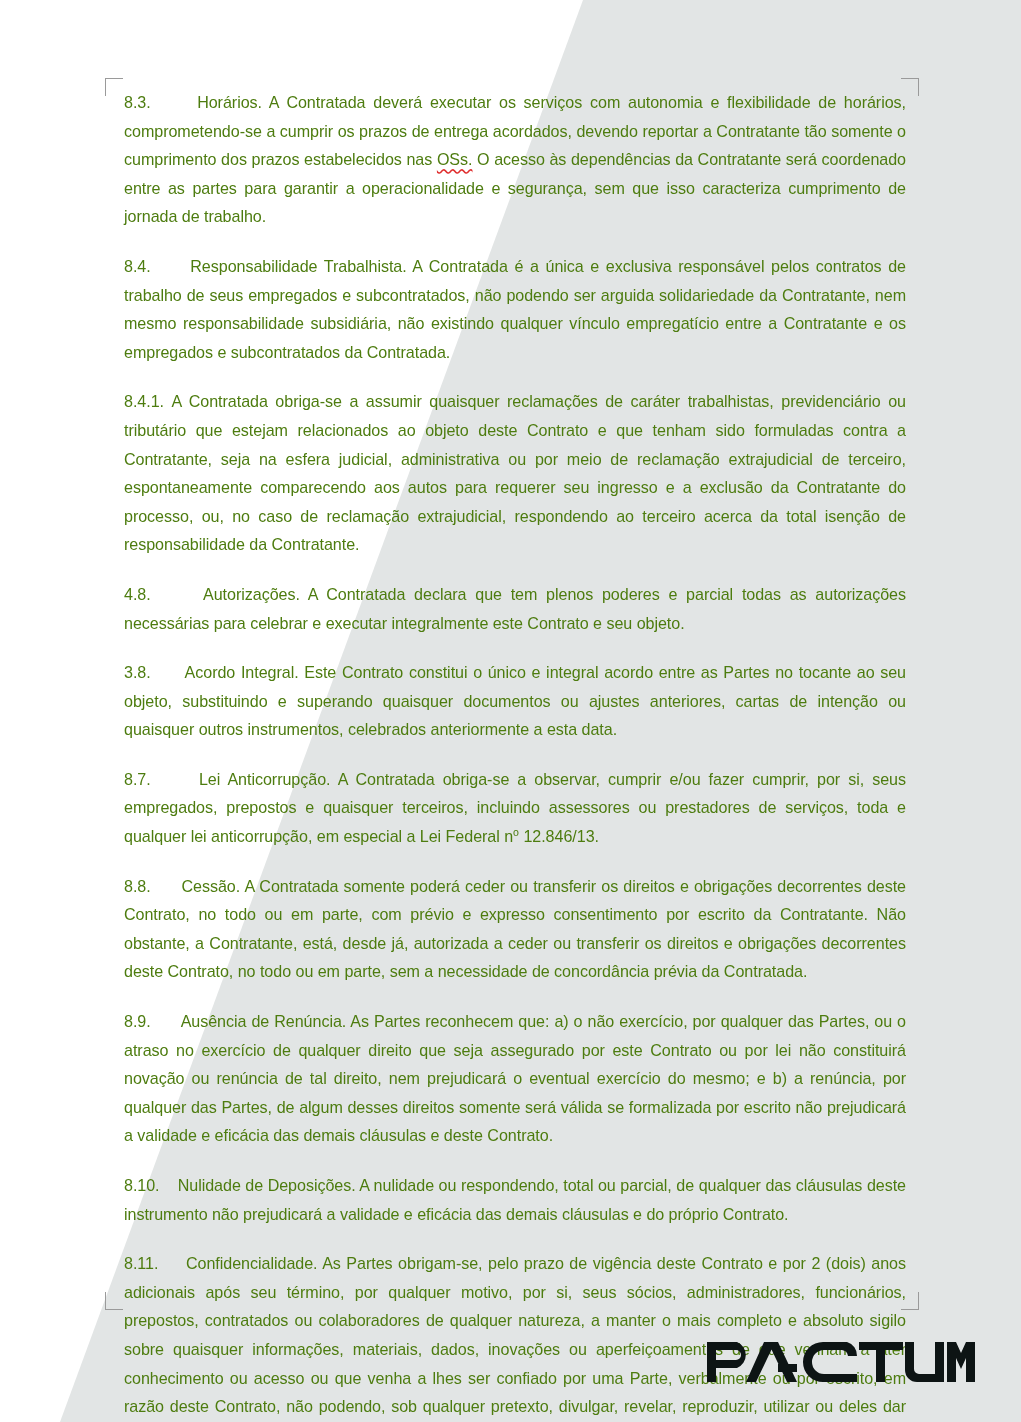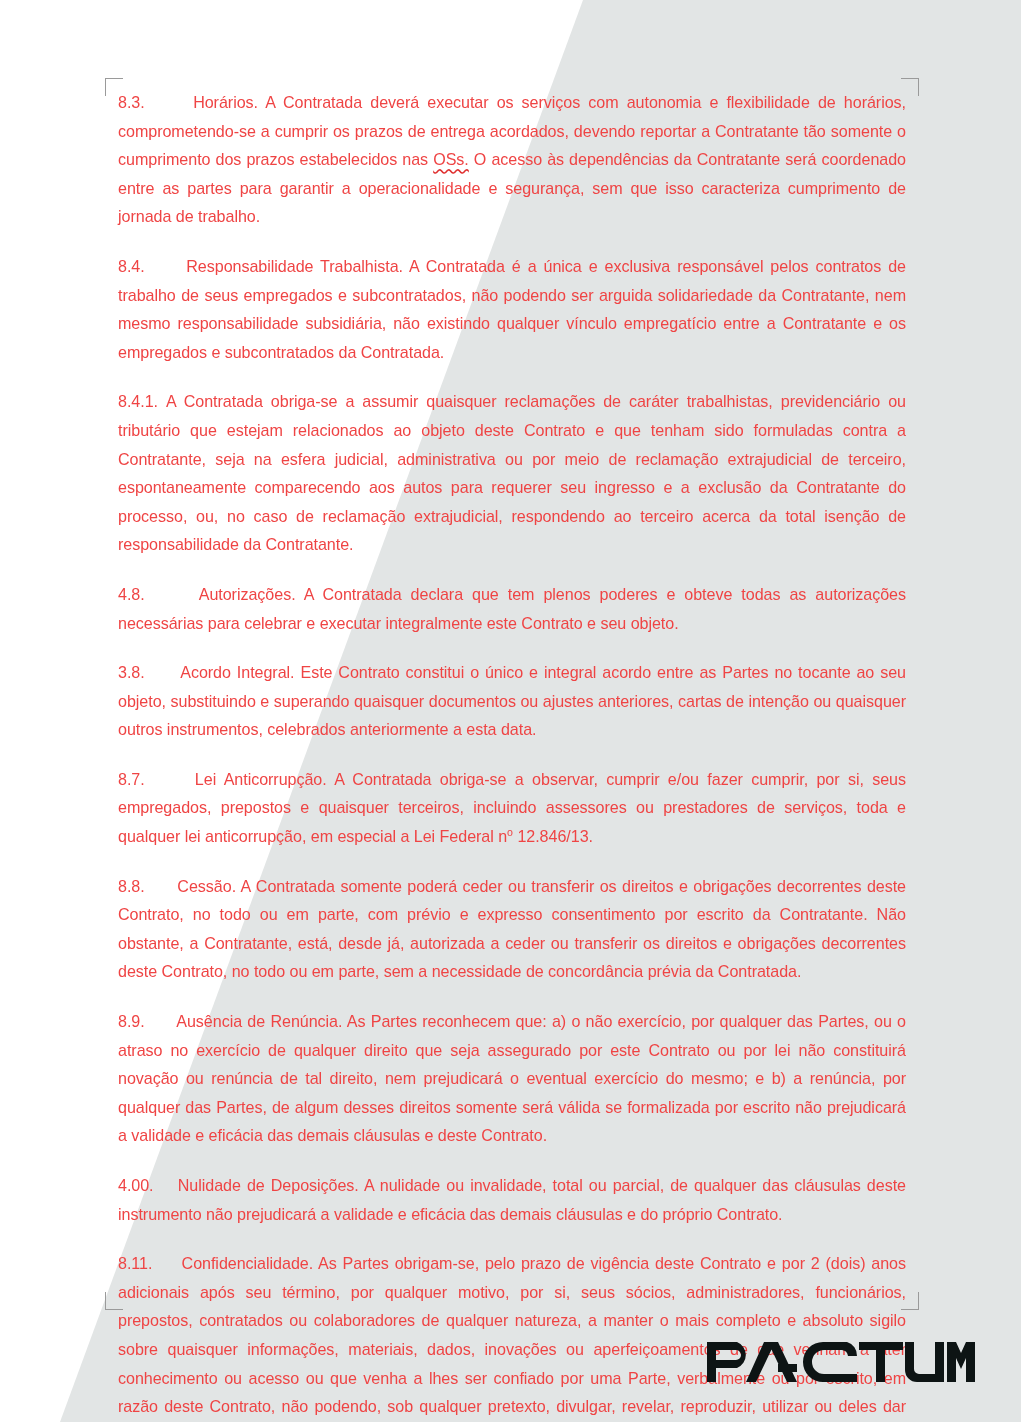--- a/index.html
+++ b/index.html
@@ -61,24 +61,24 @@
   
   .content {
     position: absolute;
     left: 118px;
     top: 88px;
     width: 788px;
     z-index: 2;
   }
 
   .para {
-    margin: 0 0 21px 0;
+    margin: 0 0 21px 6px;
     font-size: 16.1px;
     line-height: 28.6px;
-    color: #ef4444;
+    color: #4d7c0f;
     text-align: justify;
     text-justify: inter-word;
     letter-spacing: -0.05px;
   }
   .para:last-child { margin-bottom: 0; }
 
   .num {
     white-space: pre;
   }
 
@@ -122,31 +122,31 @@
   <div class="corner-mark corner-br" style="left:901px; top:1292px;"></div>
 
   <div class="content">
 
     <p class="para"><span class="num">8.3.</span><span class="num">&nbsp;&nbsp;&nbsp;&nbsp;&nbsp;&nbsp;</span><span>Horários. A Contratada deverá executar os serviços com autonomia e flexibilidade de horários, comprometendo-se a cumprir os prazos de entrega acordados, devendo reportar a Contratante tão somente o cumprimento dos prazos estabelecidos nas </span><span class="misspell">OSs.</span><span> O acesso às dependências da Contratante será coordenado entre as partes para garantir a operacionalidade e segurança, sem que isso caracteriza cumprimento de jornada de trabalho.</span></p>
 
     <p class="para"><span class="num">8.4.</span><span class="num">&nbsp;&nbsp;&nbsp;&nbsp;&nbsp;&nbsp;</span><span>Responsabilidade Trabalhista. A Contratada é a única e exclusiva responsável pelos contratos de trabalho de seus empregados e subcontratados, não podendo ser arguida solidariedade da Contratante, nem mesmo responsabilidade subsidiária, não existindo qualquer vínculo empregatício entre a Contratante e os empregados e subcontratados da Contratada.</span></p>
 
     <p class="para"><span class="num">8.4.1.</span><span class="num">&nbsp;</span><span>A Contratada obriga-se a assumir quaisquer reclamações de caráter trabalhistas, previdenciário ou tributário que estejam relacionados ao objeto deste Contrato e que tenham sido formuladas contra a Contratante, seja na esfera judicial, administrativa ou por meio de reclamação extrajudicial de terceiro, espontaneamente comparecendo aos autos para requerer seu ingresso e a exclusão da Contratante do processo, ou, no caso de reclamação extrajudicial, respondendo ao terceiro acerca da total isenção de responsabilidade da Contratante.</span></p>
 
-    <p class="para"><span class="num">4.8.</span><span class="num">&nbsp;&nbsp;&nbsp;&nbsp;&nbsp;&nbsp;</span><span>Autorizações. A Contratada declara que tem plenos poderes e obteve todas as autorizações necessárias para celebrar e executar integralmente este Contrato e seu objeto.</span></p>
+    <p class="para"><span class="num">4.8.</span><span class="num">&nbsp;&nbsp;&nbsp;&nbsp;&nbsp;&nbsp;</span><span>Autorizações. A Contratada declara que tem plenos poderes e parcial todas as autorizações necessárias para celebrar e executar integralmente este Contrato e seu objeto.</span></p>
 
     <p class="para"><span class="num">3.8.</span><span class="num">&nbsp;&nbsp;&nbsp;&nbsp;&nbsp;&nbsp;</span><span>Acordo Integral. Este Contrato constitui o único e integral acordo entre as Partes no tocante ao seu objeto, substituindo e superando quaisquer documentos ou ajustes anteriores, cartas de intenção ou quaisquer outros instrumentos, celebrados anteriormente a esta data.</span></p>
 
     <p class="para"><span class="num">8.7.</span><span class="num">&nbsp;&nbsp;&nbsp;&nbsp;&nbsp;&nbsp;</span><span>Lei Anticorrupção. A Contratada obriga-se a observar, cumprir e/ou fazer cumprir, por si, seus empregados, prepostos e quaisquer terceiros, incluindo assessores ou prestadores de serviços, toda e qualquer lei anticorrupção, em especial a Lei Federal n</span><sup>o</sup><span> 12.846/13.</span></p>
 
     <p class="para"><span class="num">8.8.</span><span class="num">&nbsp;&nbsp;&nbsp;&nbsp;&nbsp;&nbsp;</span><span>Cessão. A Contratada somente poderá ceder ou transferir os direitos e obrigações decorrentes deste Contrato, no todo ou em parte, com prévio e expresso consentimento por escrito da Contratante. Não obstante, a Contratante, está, desde já, autorizada a ceder ou transferir os direitos e obrigações decorrentes deste Contrato, no todo ou em parte, sem a necessidade de concordância prévia da Contratada.</span></p>
 
     <p class="para"><span class="num">8.9.</span><span class="num">&nbsp;&nbsp;&nbsp;&nbsp;&nbsp;&nbsp;</span><span>Ausência de Renúncia. As Partes reconhecem que: a) o não exercício, por qualquer das Partes, ou o atraso no exercício de qualquer direito que seja assegurado por este Contrato ou por lei não constituirá novação ou renúncia de tal direito, nem prejudicará o eventual exercício do mesmo; e b) a renúncia, por qualquer das Partes, de algum desses direitos somente será válida se formalizada por escrito não prejudicará a validade e eficácia das demais cláusulas e deste Contrato.</span></p>
 
-    <p class="para"><span class="num">4.00.</span><span class="num">&nbsp;&nbsp;&nbsp;&nbsp;</span><span>Nulidade de Deposições. A nulidade ou invalidade, total ou parcial, de qualquer das cláusulas deste instrumento não prejudicará a validade e eficácia das demais cláusulas e do próprio Contrato.</span></p>
+    <p class="para"><span class="num">8.10.</span><span class="num">&nbsp;&nbsp;&nbsp;&nbsp;</span><span>Nulidade de Deposições. A nulidade ou respondendo, total ou parcial, de qualquer das cláusulas deste instrumento não prejudicará a validade e eficácia das demais cláusulas e do próprio Contrato.</span></p>
 
     <p class="para"><span class="num">8.11.</span><span class="num">&nbsp;&nbsp;&nbsp;&nbsp;&nbsp;</span><span>Confidencialidade. As Partes obrigam-se, pelo prazo de vigência deste Contrato e por 2 (dois) anos adicionais após seu término, por qualquer motivo, por si, seus sócios, administradores, funcionários, prepostos, contratados ou colaboradores de qualquer natureza, a manter o mais completo e absoluto sigilo sobre quaisquer informações, materiais, dados, inovações ou aperfeiçoamentos de que venham a ater conhecimento ou acesso ou que venha a lhes ser confiado por uma Parte, verbalmente ou por escrito, em razão deste Contrato, não podendo, sob qualquer pretexto, divulgar, revelar, reproduzir, utilizar ou deles dar conhecimento a terceiros estranhos a esta contratação sem prévia e expressa autorização por escrito da Parte que transmitiu tal informação confidencial, sob pena de indenização por perdas e danos.</span></p>
 
   </div>
 
   <div class="logo" title="PACTUM">
     <svg width="268" height="40" viewBox="0 0 268 40" xmlns="http://www.w3.org/2000/svg" aria-label="PACTUM">
       <g fill="#0d1414">
 
         <path d="M0 0 H30 A14 14 0 0 1 30 26 H9 V40 H0 Z M9 8 V18 H29 A5 5 0 0 0 29 8 Z"></path>

